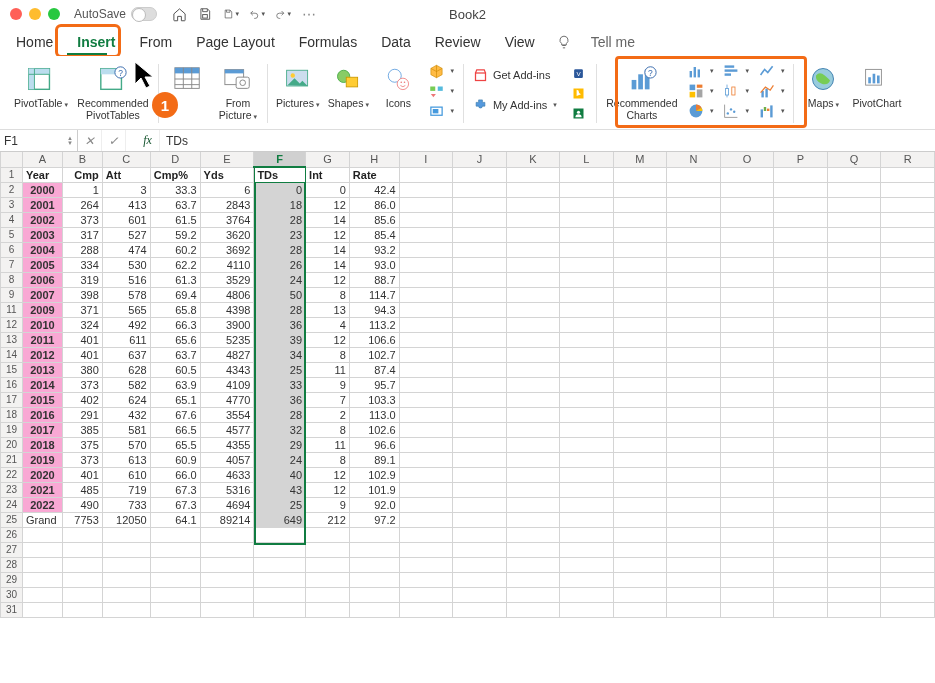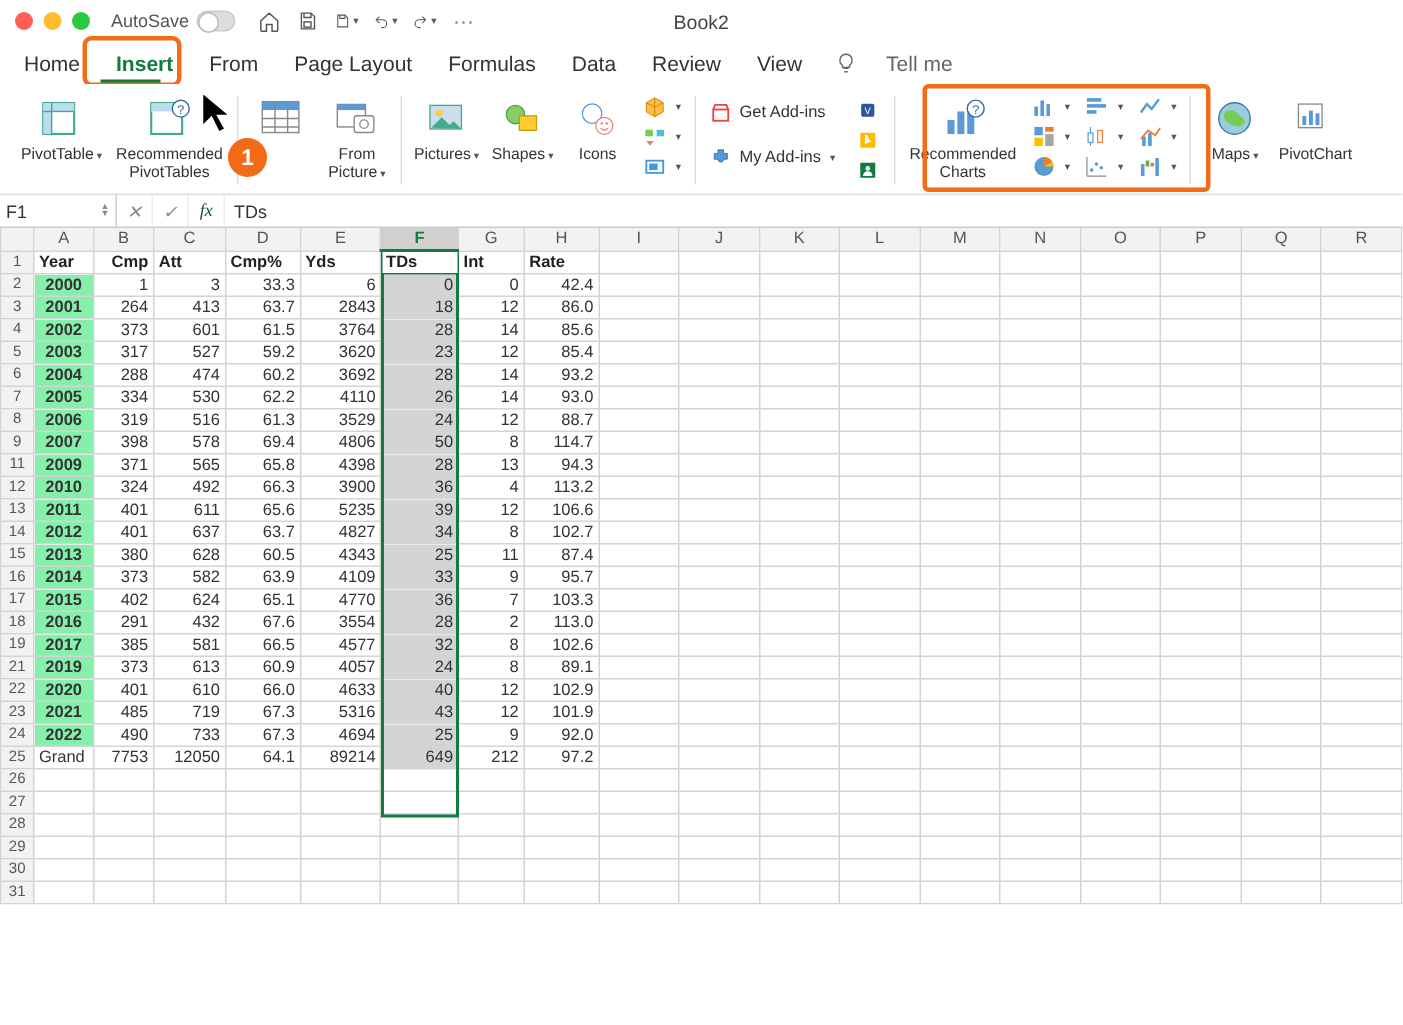--- a/index.html
+++ b/index.html
@@ -72,42 +72,42 @@
     position:absolute; left:152px; top:92px; width:26px; height:26px;
     background:#f36b16; border-radius:50%; color:#fff; font-weight:700;
     display:flex; align-items:center; justify-content:center; font-size:15px;
     pointer-events:none;
   }
   
   .fbar { height:22px; display:flex; align-items:stretch; border-bottom:1px solid #ccc; font-size:12px;}
   .namebox { width:78px; border-right:1px solid #ccc; display:flex; align-items:center; padding:0 4px; gap:18px; position:relative;}
   .namebox .nbspin { display:flex; flex-direction:column; font-size:6px; line-height:5px; color:#888; margin-left:auto;}
   .fcancel, .faccept, .fx { width:24px; display:flex; align-items:center; justify-content:center; border-right:1px solid #eee; color:#888; font-style:italic;}
-  .fx { font-family:serif; color:#14532d;}
+  .fx { font-family:serif; color:#14532d;margin-left:10px;}
   .finput { flex:1; display:flex; align-items:center; padding:0 6px; color:#333;}
   
   .sheet { position:relative; overflow:hidden; }
   table.grid { border-collapse:collapse; table-layout:fixed; font-size:11px; color:#333;}
   table.grid th, table.grid td {
     border:1px solid #d4d4d4;
     height:14px; line-height:14px;
     padding:0 3px;
     overflow:hidden; white-space:nowrap;
   }
   table.grid th {
     background:#f3f2f1; font-weight:400; text-align:center; color:#555;
     border-top:none;
   }
   th.colhdr { height:18px; font-size:11px;}
   th.rowhdr { width:22px; background:#f3f2f1; text-align:center; color:#555; font-size:10px;}
   .corner { width:22px; background:#f3f2f1; }
   td { text-align:right; }
   td.alignleft { text-align:left; }
   .hdrcell { font-weight:600; color:#222; background:#fff; text-align:left;}
-  .year-col { background:#86efac; font-weight:600; text-align:center;}
+  .year-col { background:#f9a8d4; font-weight:600; text-align:center;}
   td.activecell { background:#fff; outline:1px solid #107c41; outline-offset:-1px; position:relative; z-index:1;}
   .sel-outline {
     position:absolute; border:2px solid #107c41; pointer-events:none;
   }
   .colhdr.colF { background:#d0d0d0; color:#107c41; font-weight:600; border-bottom:2px solid #107c41;}
   tr.datarow td:nth-child(7) { background:#d4d4d4; }
 </style>
 </head>
 <body>
 
@@ -934,20 +934,41 @@
           <td class=""></td>
           <td class=""></td>
           <td class=""></td>
           <td class=""></td>
           <td class=""></td>
           <td class=""></td>
           <td class=""></td>
           <td class=""></td>
         </tr>
         <tr class="datarow">
+          <th class="rowhdr">20</th>
+          <td class="year-col">2018</td>
+          <td class="">375</td>
+          <td class="">570</td>
+          <td class="">65.5</td>
+          <td class="">4355</td>
+          <td class="">29</td>
+          <td class="">11</td>
+          <td class="">96.6</td>
+          <td class=""></td>
+          <td class=""></td>
+          <td class=""></td>
+          <td class=""></td>
+          <td class=""></td>
+          <td class=""></td>
+          <td class=""></td>
+          <td class=""></td>
+          <td class=""></td>
+          <td class=""></td>
+        </tr>
+        <tr class="datarow">
           <th class="rowhdr">21</th>
           <td class="year-col">2019</td>
           <td class="">373</td>
           <td class="">613</td>
           <td class="">60.9</td>
           <td class="">4057</td>
           <td class="">24</td>
           <td class="">8</td>
           <td class="">89.1</td>
           <td class=""></td>

